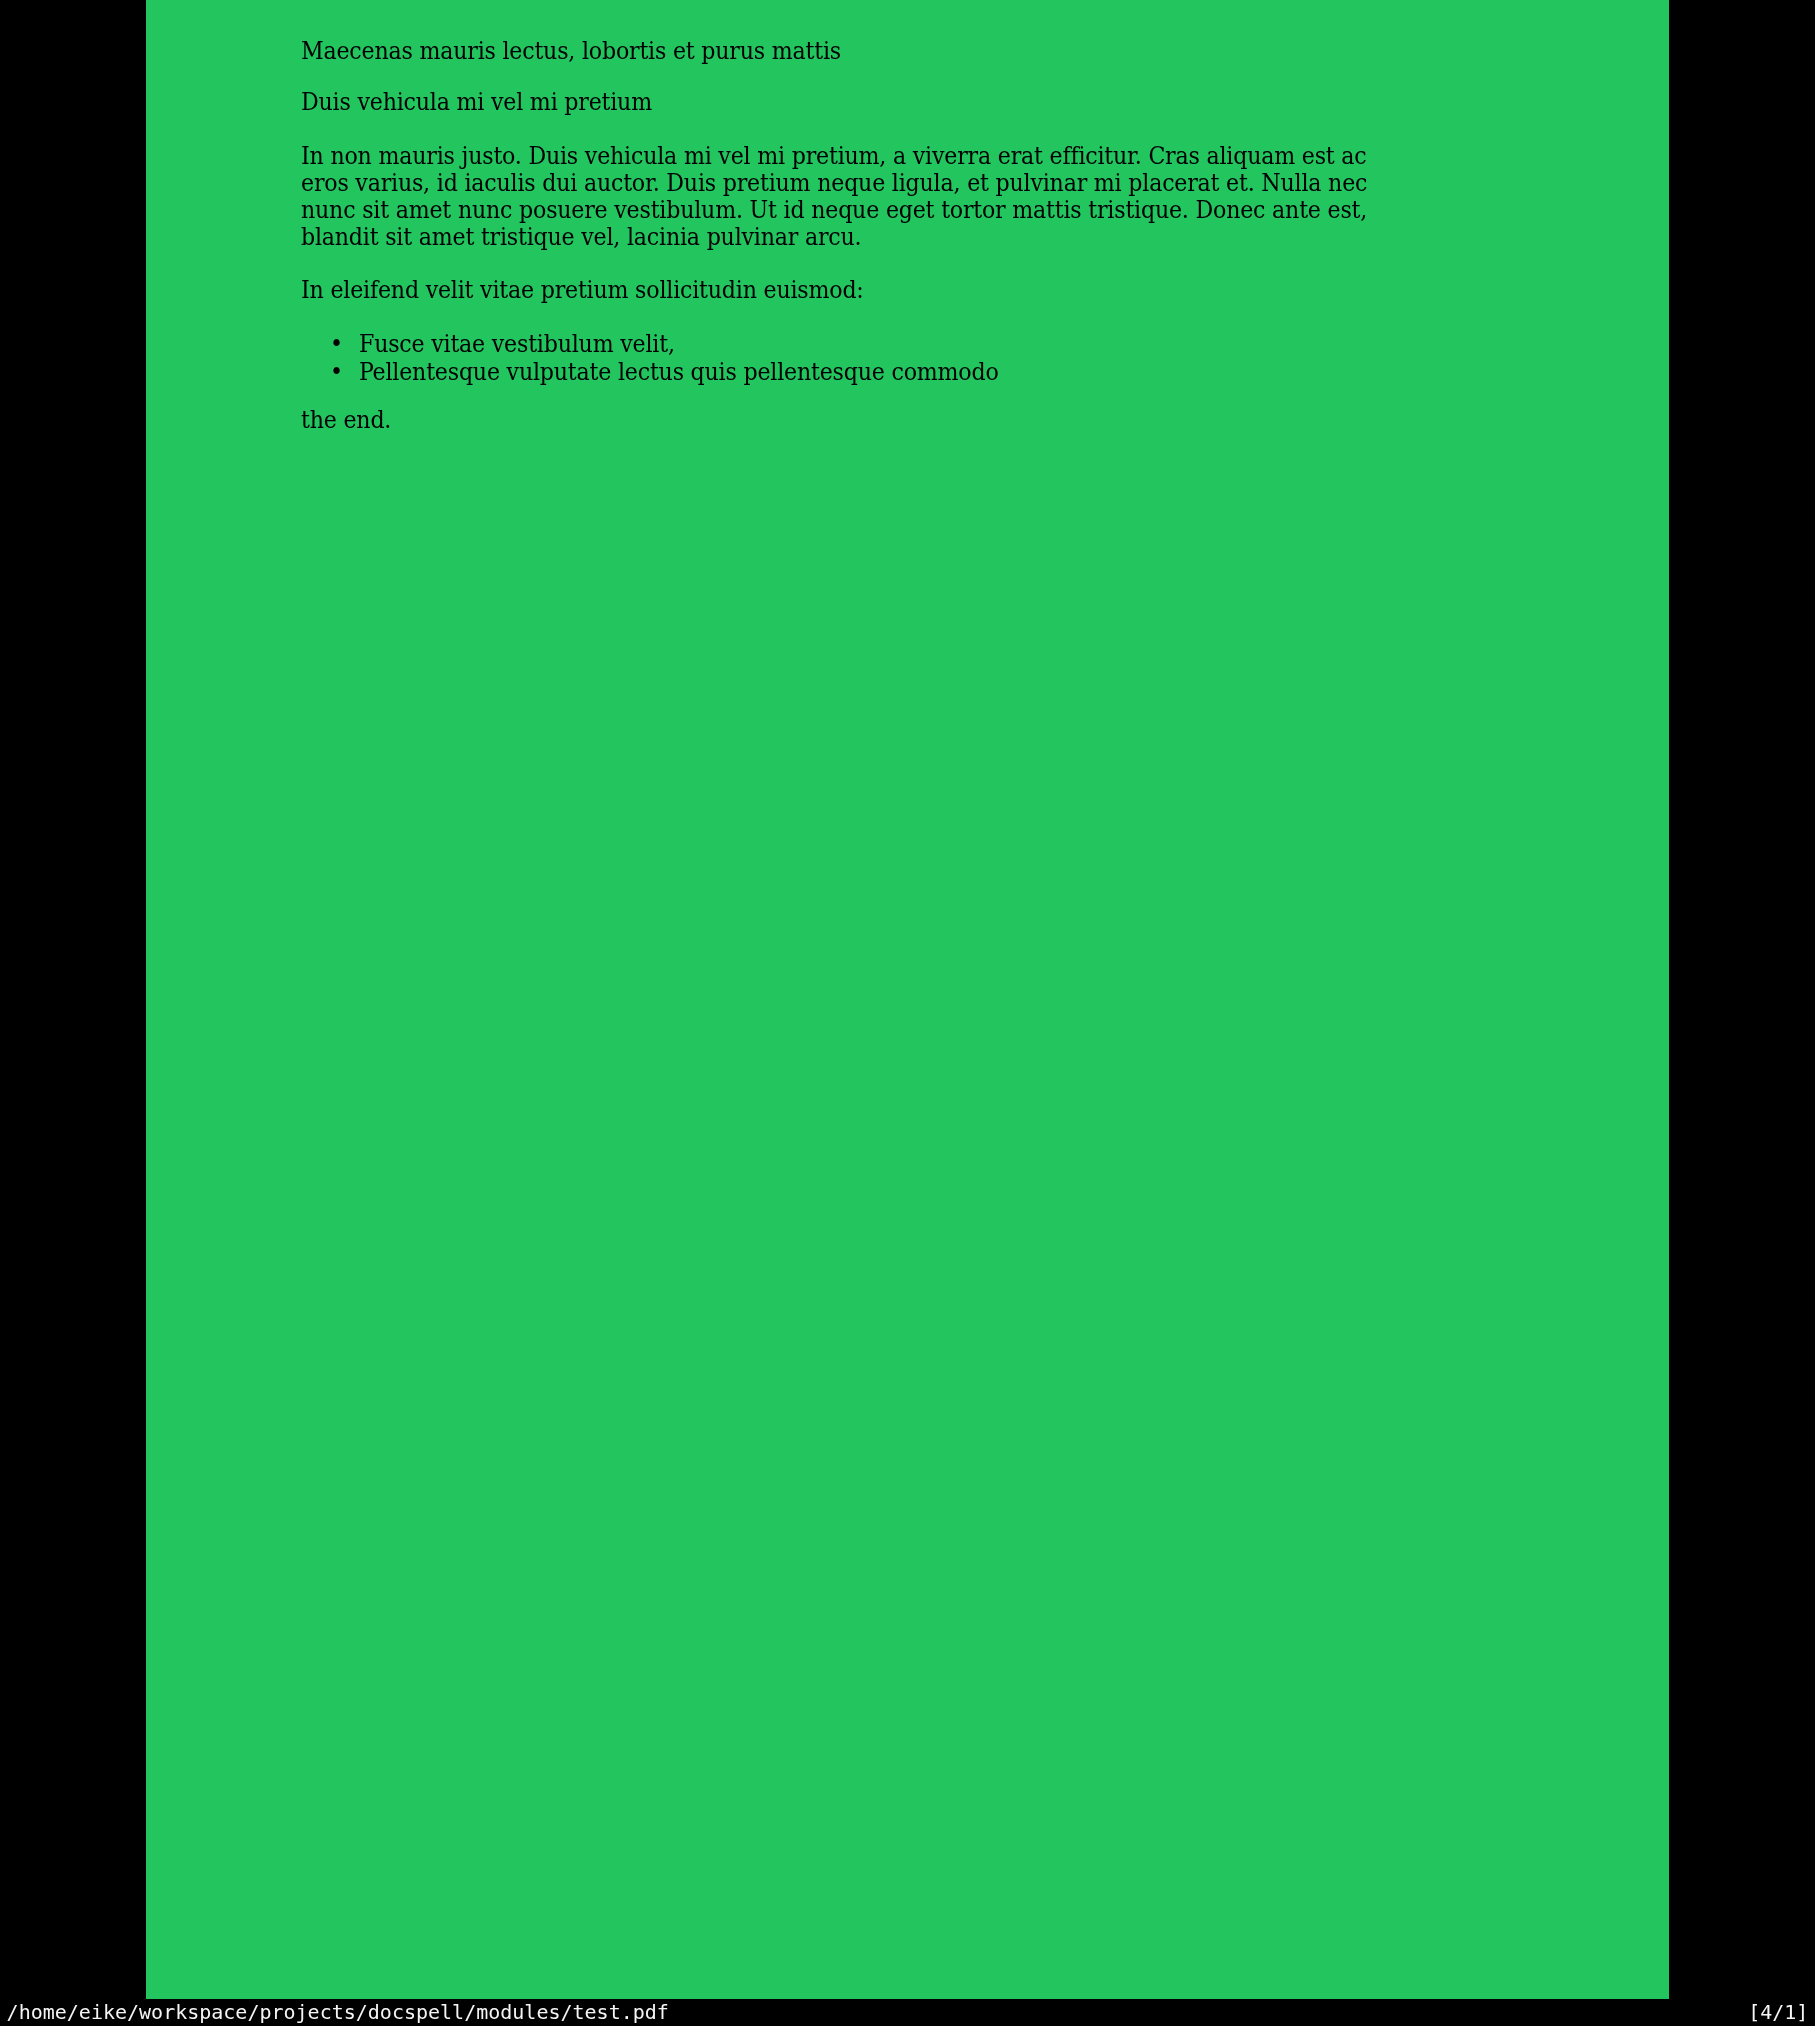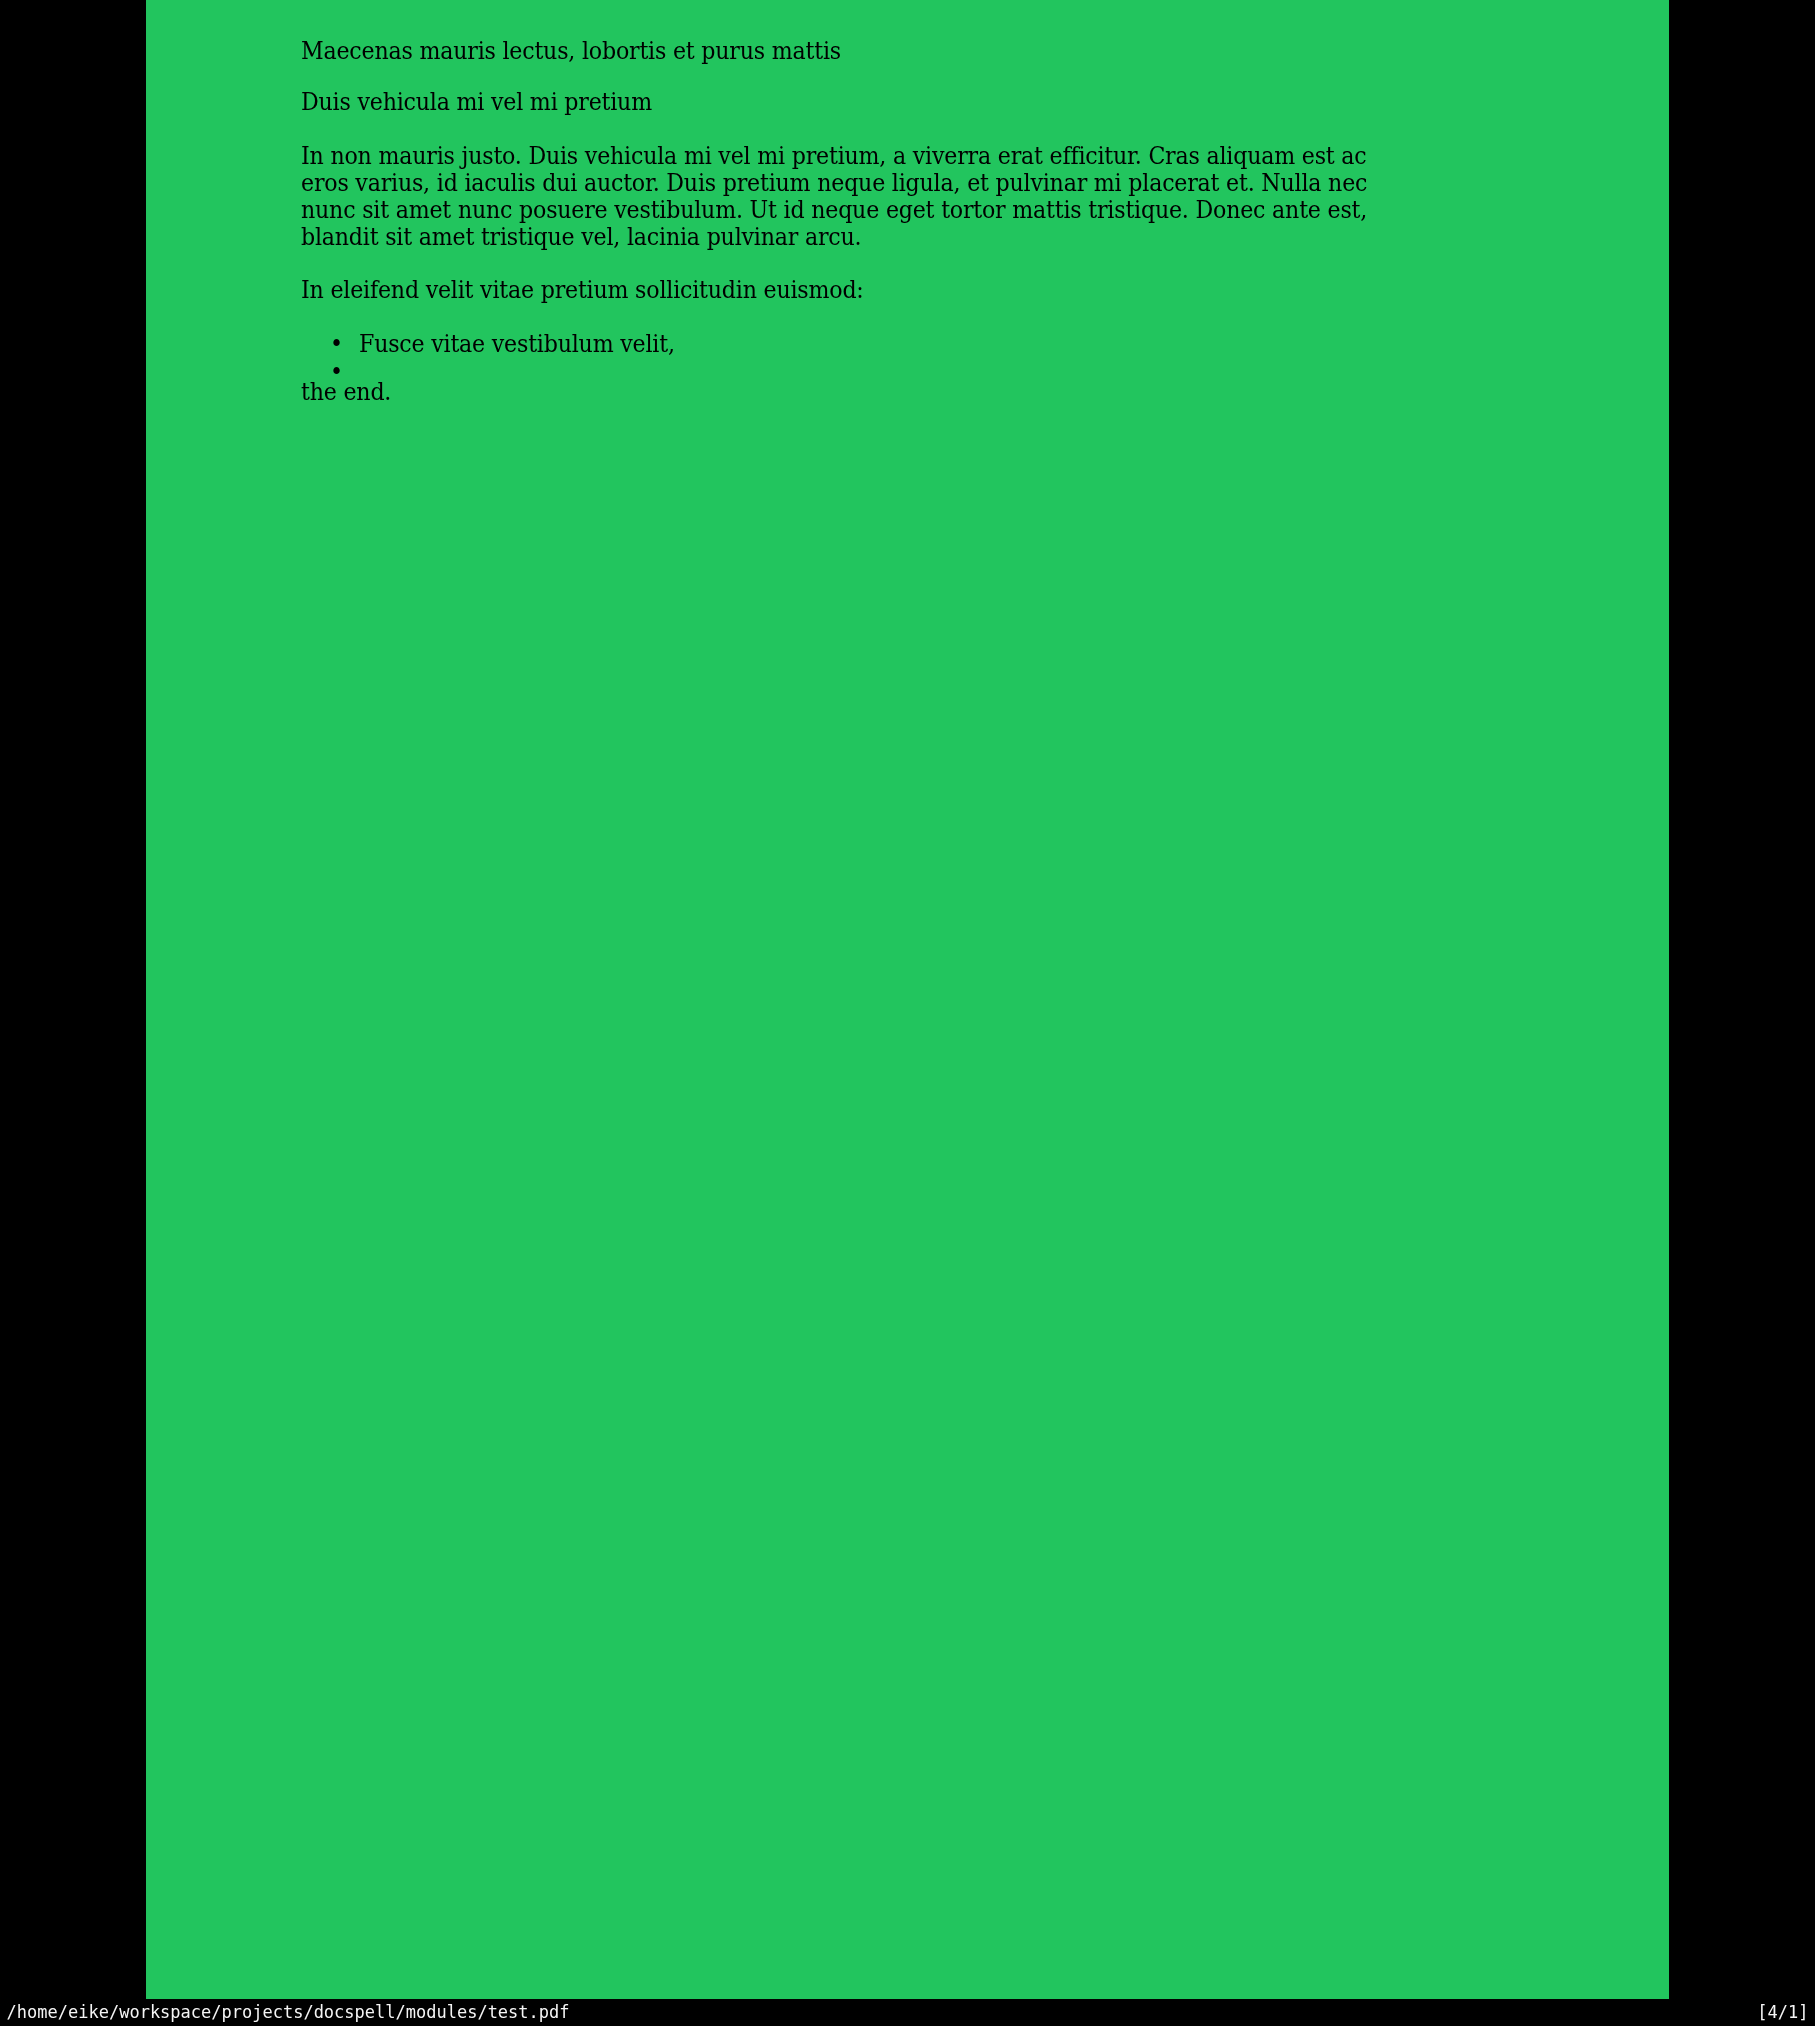--- a/index.html
+++ b/index.html
@@ -57,21 +57,21 @@
   }
 
   
   .statusbar {
     position: absolute;
     left: 0; right: 0; bottom: 0;
     height: 27.4px;
     background: #000000;
     color: #f5f5f5;
     font-family: "DejaVu Sans Mono", "Liberation Mono", monospace;
-    font-size: 17px;
+    font-size: 20px;
     display: flex;
     justify-content: space-between;
     align-items: center;
     padding: 0 6.6px;
     box-sizing: border-box;
   }
   .statusbar span { white-space: pre; }
 </style>
 </head>
 <body>
@@ -92,20 +92,21 @@
 
       <p>In eleifend velit vitae pretium sollicitudin euismod:</p>
 
       <ul class="doc-list">
         <li>
           <span class="bullet">•</span>
           <span>Fusce vitae vestibulum velit,</span>
         </li>
         <li>
           <span class="bullet">•</span>
+          <span>Pellentesque vulputate lectus quis pellentesque commodo</span>
         </li>
       </ul>
 
       <p>the end.</p>
 
     </div>
   </div>
 </div>
 
 <div class="statusbar">

